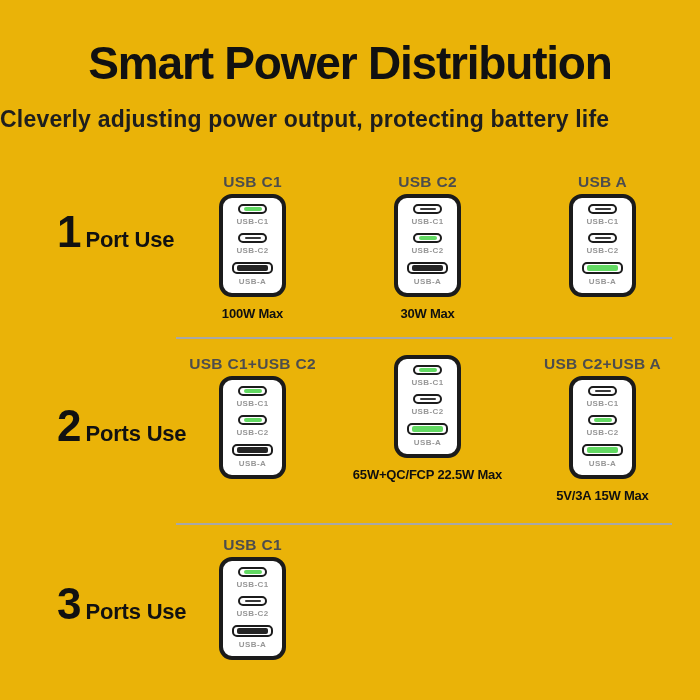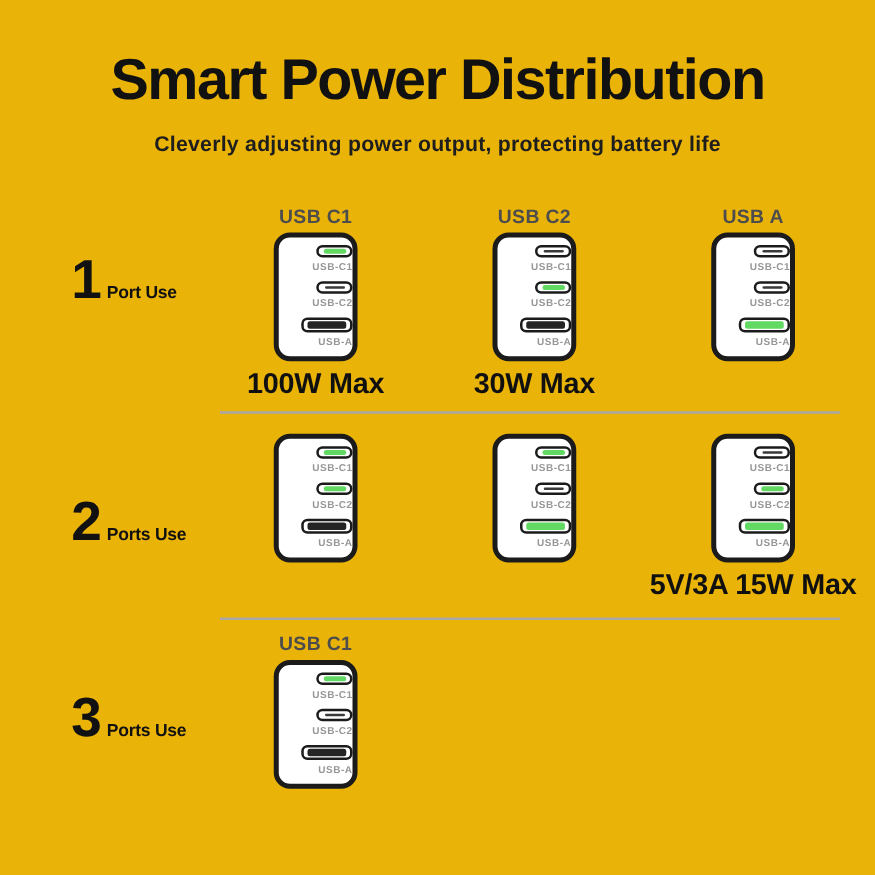--- a/index.html
+++ b/index.html
@@ -1,59 +1,59 @@
 <!DOCTYPE html>
 <html style="--green: #62D962; --dark: #1B1B1B; --divider: #A8A8A8;"><head>
 <meta charset="utf-8">
 <style>
   html,body{margin:0;padding:0;background:#fff;}
   body{width:700px;height:700px;font-family:"Liberation Sans",sans-serif;-webkit-font-smoothing:antialiased;}
   .page{position:relative;width:700px;height:700px;background:#eab308;overflow:hidden;}
 
   .title{margin:0;padding-top:36px;text-align:center;font-size:46px;line-height:1.2;
          font-weight:800;letter-spacing:-1.2px;color:#111;}
-  .subtitle{margin:14px 0 0 0;text-align:center;font-size:17px;line-height:1.3;
+  .subtitle{margin:14px 0 0 0;font-size:23px;line-height:1.3;
             font-weight:600;letter-spacing:.2px;color:#1e1e1e;}
 
   #rows{margin-top:34px;}
   .row{position:relative;display:flex;}
   .row + .row::before{content:'';position:absolute;top:0;left:176px;width:496px;height:2px;
                       background:var(--divider,#a8a8a8);}
   #rows .row:nth-child(1){padding-top:4px;padding-bottom:13px;}
   #rows .row:nth-child(2){padding-top:18px;padding-bottom:17px;}
   #rows .row:nth-child(3){padding-top:13px;}
 
   .row-left{width:165px;box-sizing:border-box;padding-left:57px;flex:none;}
   .row-label{display:flex;align-items:baseline;gap:4px;white-space:nowrap;}
   #rows .row:nth-child(1) .row-label{margin-top:39px;}
   #rows .row:nth-child(2) .row-label{margin-top:51px;}
   #rows .row:nth-child(3) .row-label{margin-top:48px;}
   .row-num{font-size:44px;line-height:40px;font-weight:800;color:#111;}
-  .row-text{font-size:14px;font-weight:700;color:#111;letter-spacing:-.2px;}
+  .row-text{font-size:22px;font-weight:700;color:#111;letter-spacing:-.2px;}
 
   .chargers{display:flex;width:525px;flex:none;}
   .charger{width:175px;flex:none;display:flex;flex-direction:column;align-items:center;margin:0;}
   .combo{font-size:15.5px;line-height:18px;font-weight:600;color:#4d4d4d;
          letter-spacing:.3px;margin-bottom:3px;white-space:nowrap;}
   .cbody{box-sizing:border-box;width:67px;height:103px;background:#fff;
          border:4px solid var(--dark,#1b1b1b);border-radius:13px;
-         display:flex;flex-direction:column;align-items:flex-end;padding-top:6px;}
+         display:flex;flex-direction:column;align-items:center;padding-top:6px;}
   .port-c{box-sizing:border-box;width:29px;height:12px;background:#fff;
           border:2.5px solid var(--dark,#1b1b1b);border-radius:7px;
           display:flex;align-items:center;justify-content:center;}
   .c-inner{width:16px;height:2px;border-radius:1px;background:#3a3a3a;}
   .port-c.active .c-inner{width:18px;height:4.5px;border-radius:2.5px;background:var(--green,#62d962);}
   .port-a{box-sizing:border-box;width:41px;height:15px;background:#fff;
           border:2.5px solid var(--dark,#1b1b1b);border-radius:5px;
           display:flex;align-items:center;justify-content:center;}
   .a-inner{width:31px;height:5.5px;border-radius:2px;background:#242424;}
   .port-a.active .a-inner{background:var(--green,#62d962);}
   .plabel{font-size:8px;line-height:9px;font-weight:600;color:#979797;
           letter-spacing:.4px;margin:3px 0 7px;white-space:nowrap;}
-  .watt{font-size:23px;line-height:20px;font-weight:800;color:#101010;
+  .watt{font-size:13px;line-height:20px;font-weight:800;color:#101010;
         margin-top:7px;letter-spacing:-.2px;white-space:nowrap;}
 </style>
 </head>
 <body>
 
 <div class="page">
   <h1 class="title">Smart Power Distribution</h1>
   <p class="subtitle">Cleverly adjusting power output, protecting battery life</p>
   <div id="rows">
   <section class="row">
@@ -124,20 +124,21 @@
 
   <section class="row">
     <div class="row-left">
       <div class="row-label">
         <span class="row-num">2</span>
         <span class="row-text">Ports Use</span>
       </div>
     </div>
     <div class="chargers">
   <figure class="charger">
+    <div class="combo">USB C1+USB C2</div>
     <div class="cbody">
       <div class="port-c active">
                 <span class="c-inner"></span>
               </div>
       <div class="plabel">USB-C1</div>
       <div class="port-c active">
                 <span class="c-inner"></span>
               </div>
       <div class="plabel">USB-C2</div>
       <div class="port-a">
@@ -155,23 +156,25 @@
       <div class="plabel">USB-C1</div>
       <div class="port-c">
                 <span class="c-inner"></span>
               </div>
       <div class="plabel">USB-C2</div>
       <div class="port-a active">
                 <span class="a-inner"></span>
               </div>
       <div class="plabel">USB-A</div>
     </div>
-  </figure>
-
-  <figure class="charger">
+    <figcaption class="watt">65W+QC/FCP 22.5W Max</figcaption>
+  </figure>
+
+  <figure class="charger">
+    <div class="combo">USB C2+USB A</div>
     <div class="cbody">
       <div class="port-c">
                 <span class="c-inner"></span>
               </div>
       <div class="plabel">USB-C1</div>
       <div class="port-c active">
                 <span class="c-inner"></span>
               </div>
       <div class="plabel">USB-C2</div>
       <div class="port-a active">

